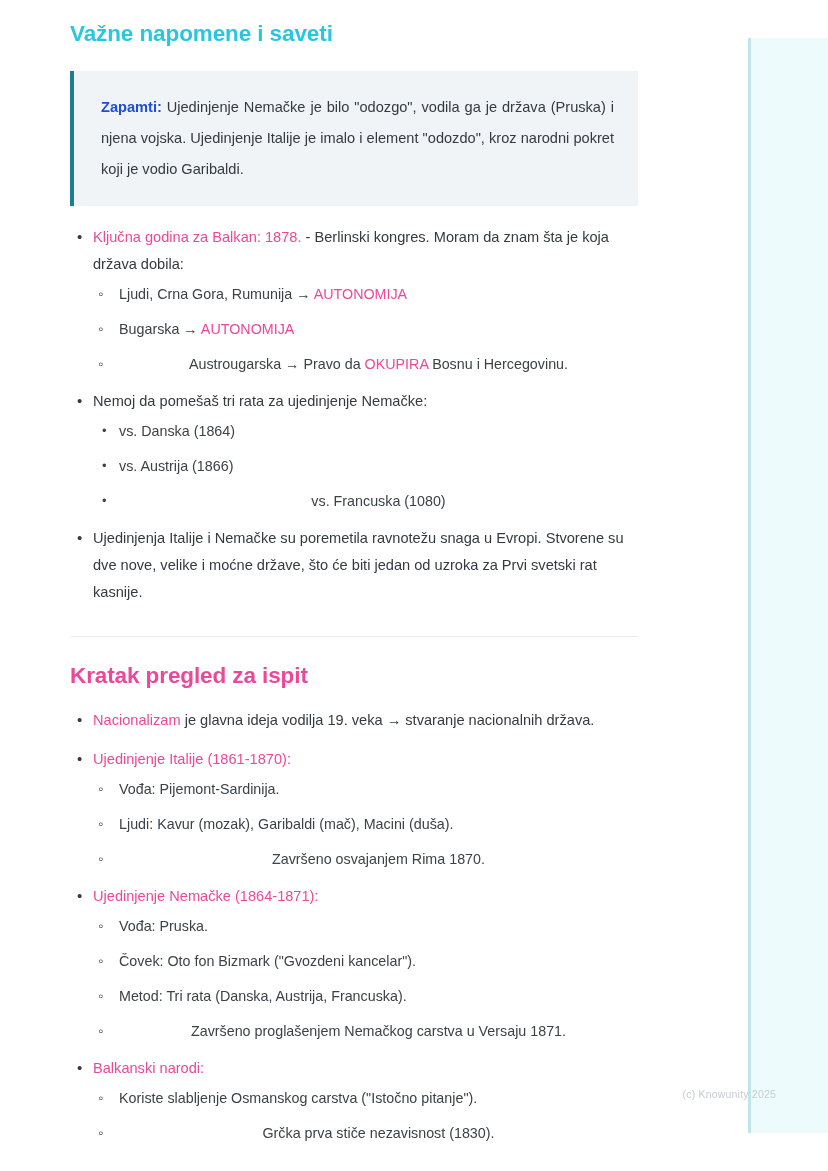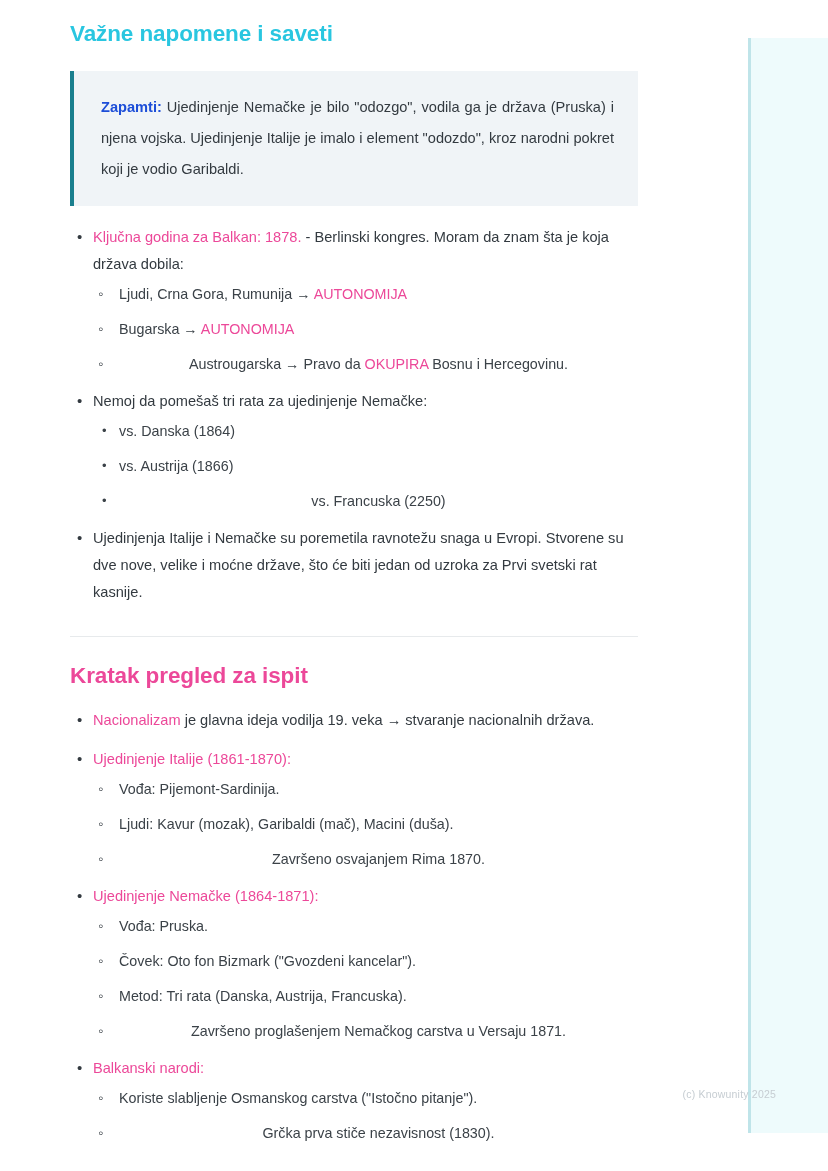--- a/index.html
+++ b/index.html
@@ -160,21 +160,21 @@
           <li><span>Bugarska → </span><b>AUTONOMIJA</b><span></span></li>
           <li><span>Austrougarska → Pravo da </span><b>OKUPIRA</b><span> Bosnu i Hercegovinu.</span></li>
         </ul>
       </li>
 
       <li>
         <span class="txt"><span>Nemoj da pomešaš tri rata za ujedinjenje Nemačke:</span></span>
         <ul class="lvl2 discs">
           <li>vs. Danska (1864)</li>
           <li>vs. Austrija (1866)</li>
-          <li>vs. Francuska (2250)</li>
+          <li>vs. Francuska (1080)</li>
         </ul>
       </li>
 
       <li>
         <span class="txt">Ujedinjenja Italije i Nemačke su poremetila ravnotežu snaga u Evropi. Stvorene su dve nove, velike i moćne države, što će biti jedan od uzroka za Prvi svetski rat kasnije.</span>
       </li>
 
     </ul>
 
     <hr class="divider">

